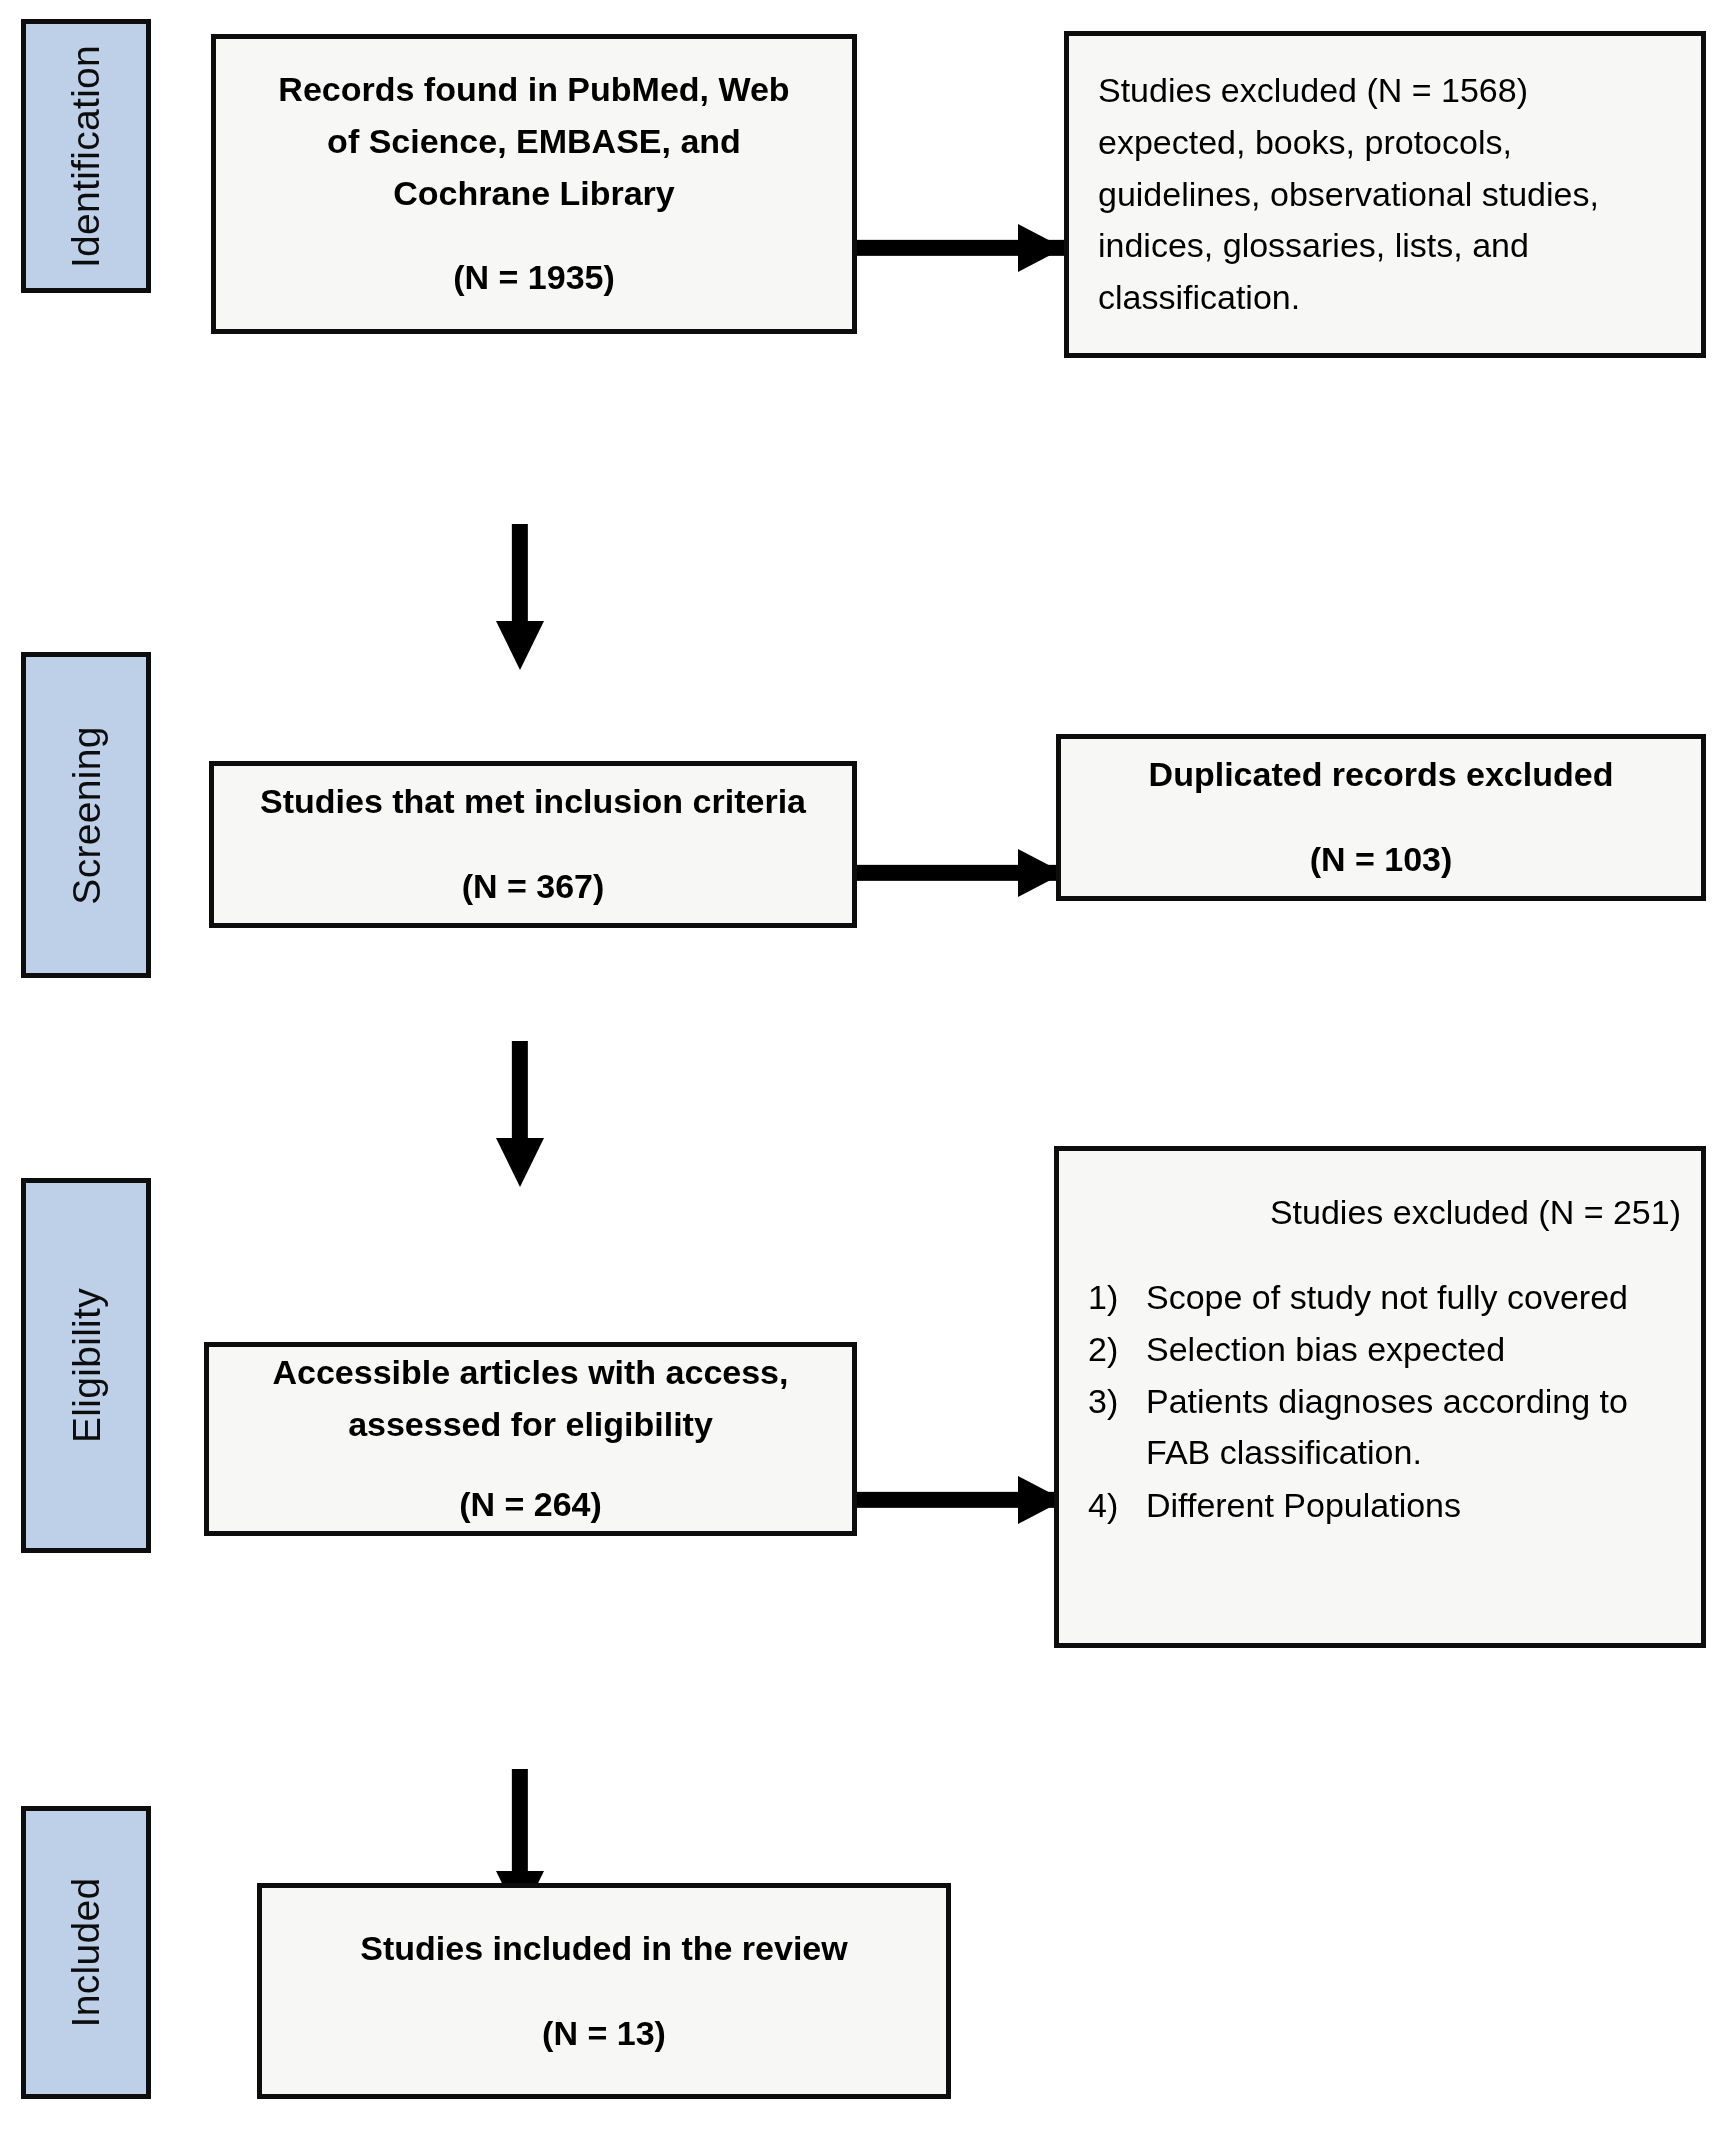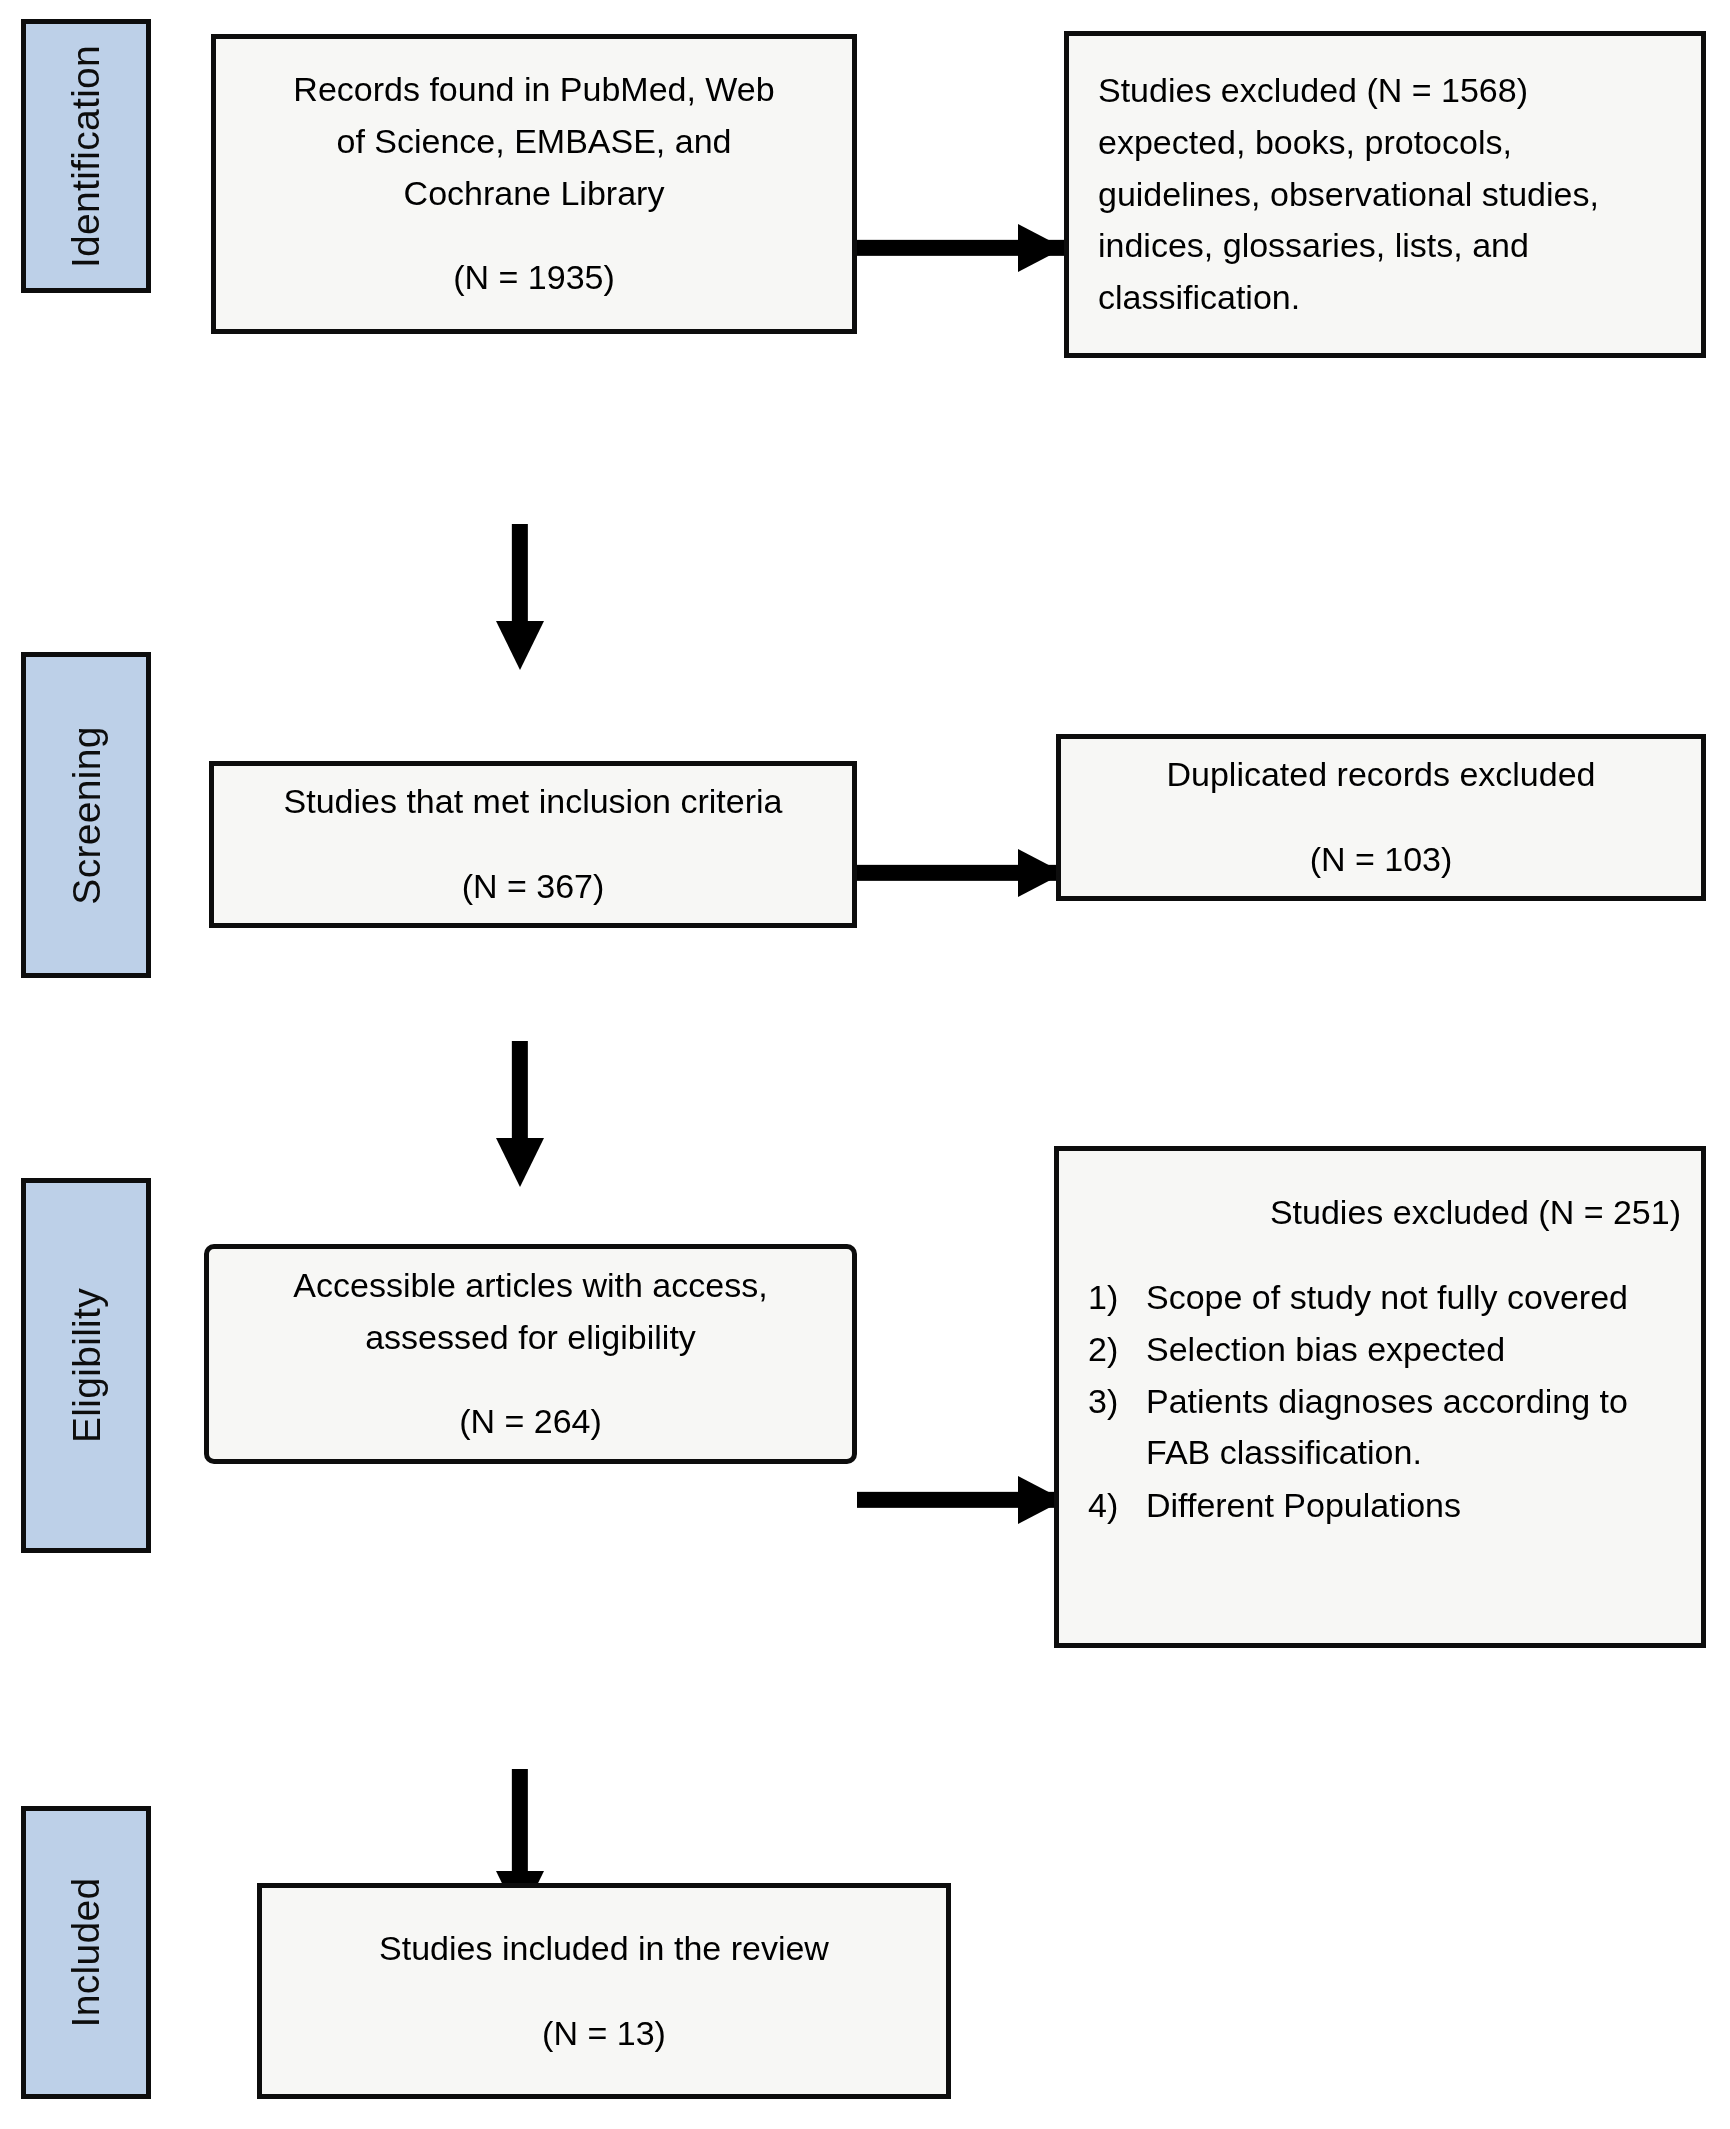--- a/index.html
+++ b/index.html
@@ -46,20 +46,21 @@
     border: 5.6px solid #0d0d0d;
     box-sizing: border-box;
     display: flex;
     flex-direction: column;
     justify-content: center;
     color: #000000;
   }
   .pbox.center {
     align-items: center;
     text-align: center;
+    font-weight: bold;
   }
   .pbox.lefty {
     align-items: flex-start;
     text-align: left;
   }
   .pbox .line {
     font-size: 34px;
     line-height: 1.52;
     white-space: nowrap;
   }
@@ -194,21 +195,21 @@
 
   <div class="arrow-v" style="left:495px; top:1041px; width:50px; height:146px;">
     <div class="shaft" style="height:100px;"></div>
     <div class="head"></div>
   </div>
 
   <div class="stage-label" style="left:21px; top:1178px; width:130px; height:375px;">
     <span class="stage-text">Eligibility</span>
   </div>
 
-  <div class="pbox center" style="left:204px; top:1244px; width:653px; height:220px;border-radius:10px;">
+  <div class="pbox center" style="left:204px; top:1342px; width:653px; height:194px;">
     <div class="line">Accessible articles with access,</div>
     <div class="line">assessed for eligibility</div>
     <div class="spacer"></div>
     <div class="line">(N = 264)</div>
   </div>
 
   <div class="arrow-h" style="left:857px; top:1475px; width:207px; height:50px;">
     <div class="shaft" style="width:207px;"></div>
     <div class="head"></div>
   </div>

